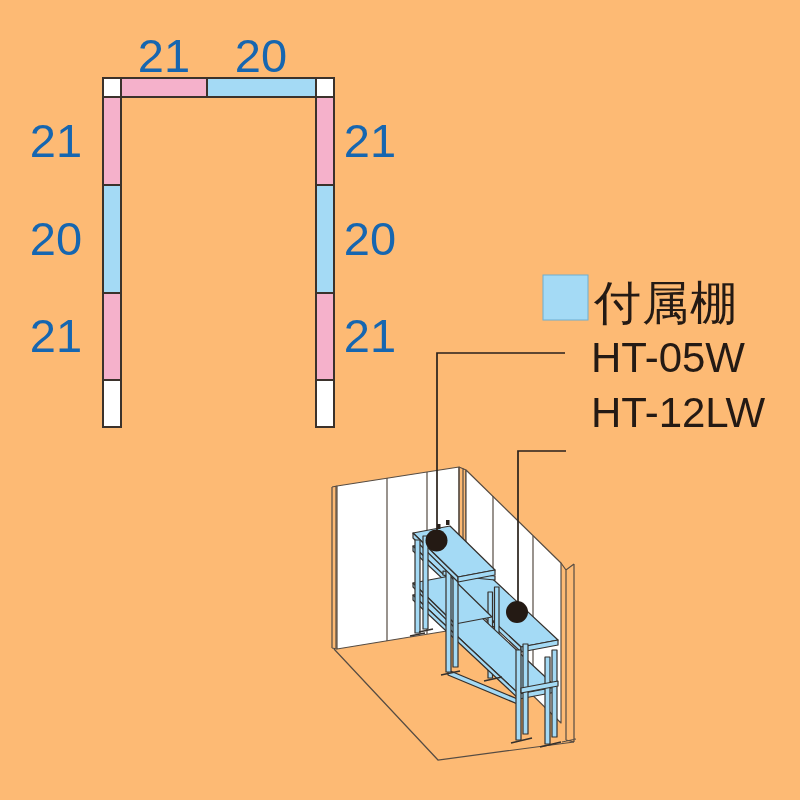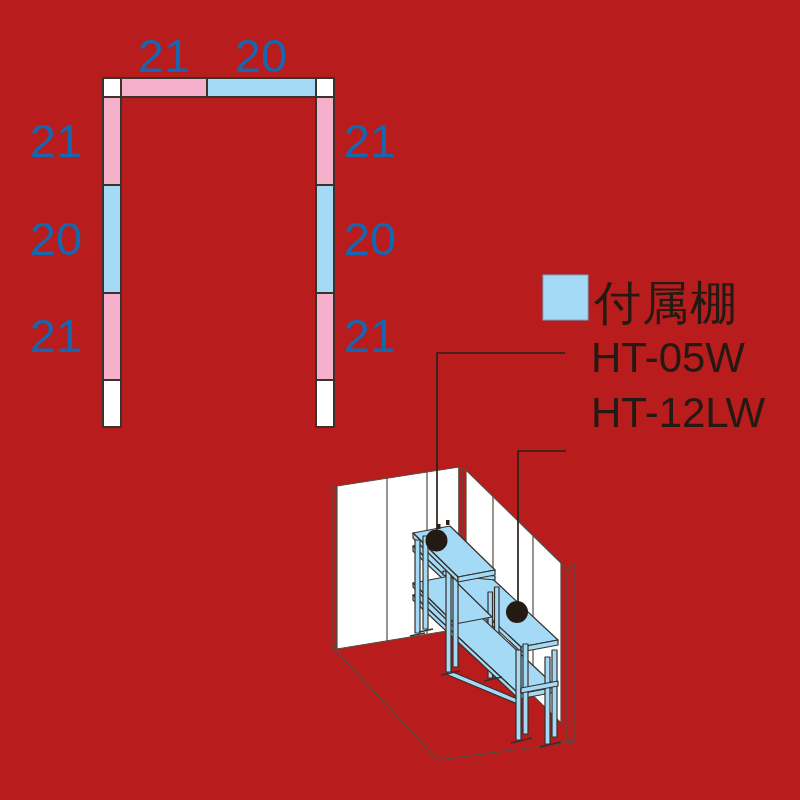--- a/index.html
+++ b/index.html
@@ -1,16 +1,16 @@
 <!DOCTYPE html>
 <html><head>
 <meta charset="utf-8">
 <style>
   html,body{margin:0;padding:0;background:#ffffff;}
-  .stage{position:relative;width:800px;height:800px;background:#b91c1c;overflow:hidden;}
+  .stage{position:relative;width:800px;height:800px;background:#fdba74;overflow:hidden;}
   svg{display:block;}
   text{font-family:"Liberation Sans","DejaVu Sans",sans-serif;}
   .plan-num{font-size:47px;text-anchor:middle;}
   .legend-cjk{font-size:47px;letter-spacing:1px;}
   .legend-model{font-size:42px;}
   .planrect{stroke:#3B322B;stroke-width:2px;}
   .wall{fill:#ffffff;stroke:#564C43;stroke-width:1.2px;stroke-linejoin:round;}
   .wline{stroke:#564C43;stroke-width:1.2px;fill:none;}
   .shelf{stroke:#35302C;stroke-width:1.2px;stroke-linejoin:round;}
   .leader{fill:none;stroke:#2A211B;stroke-width:1.7px;}

